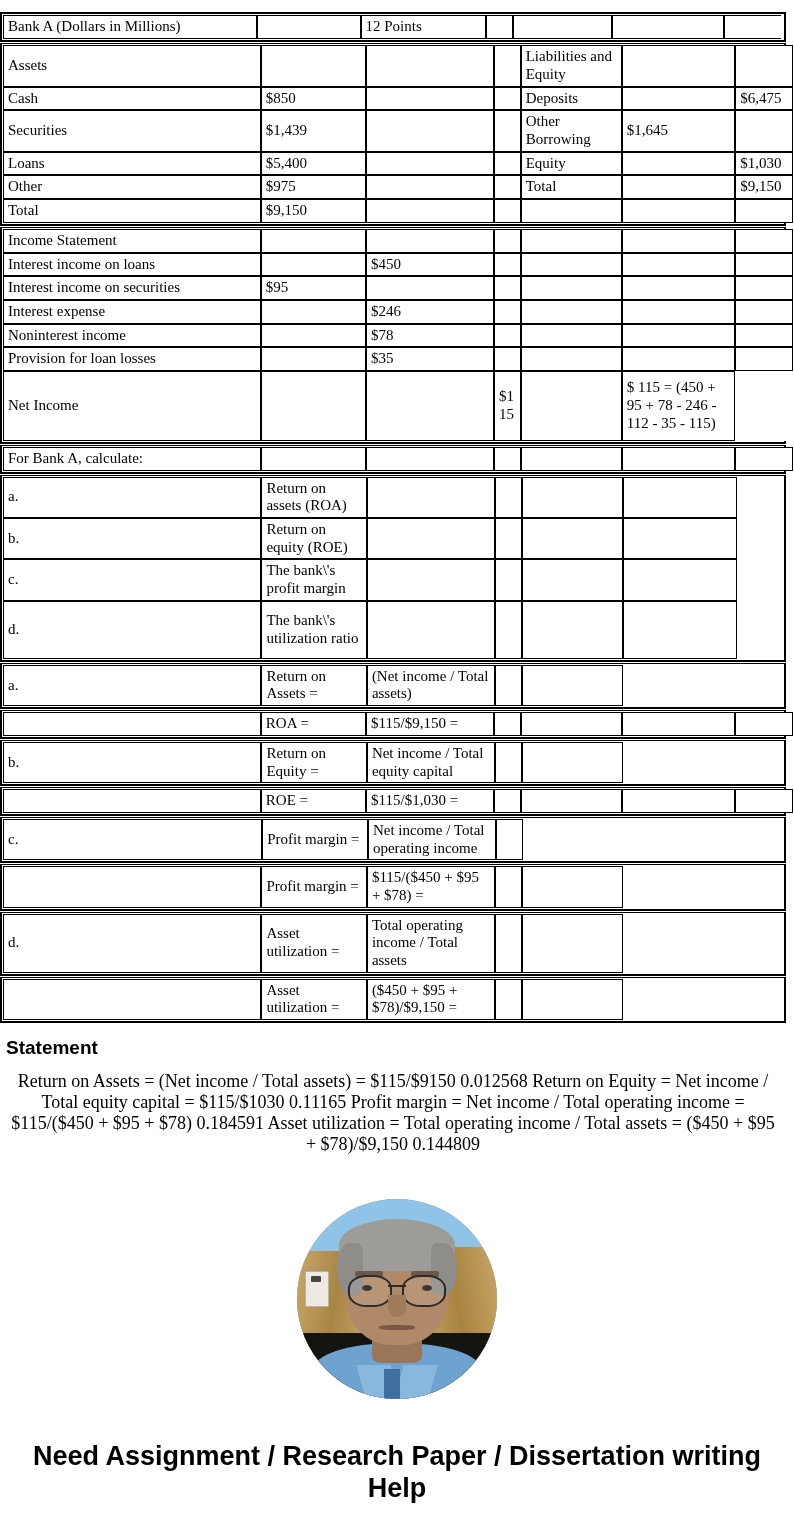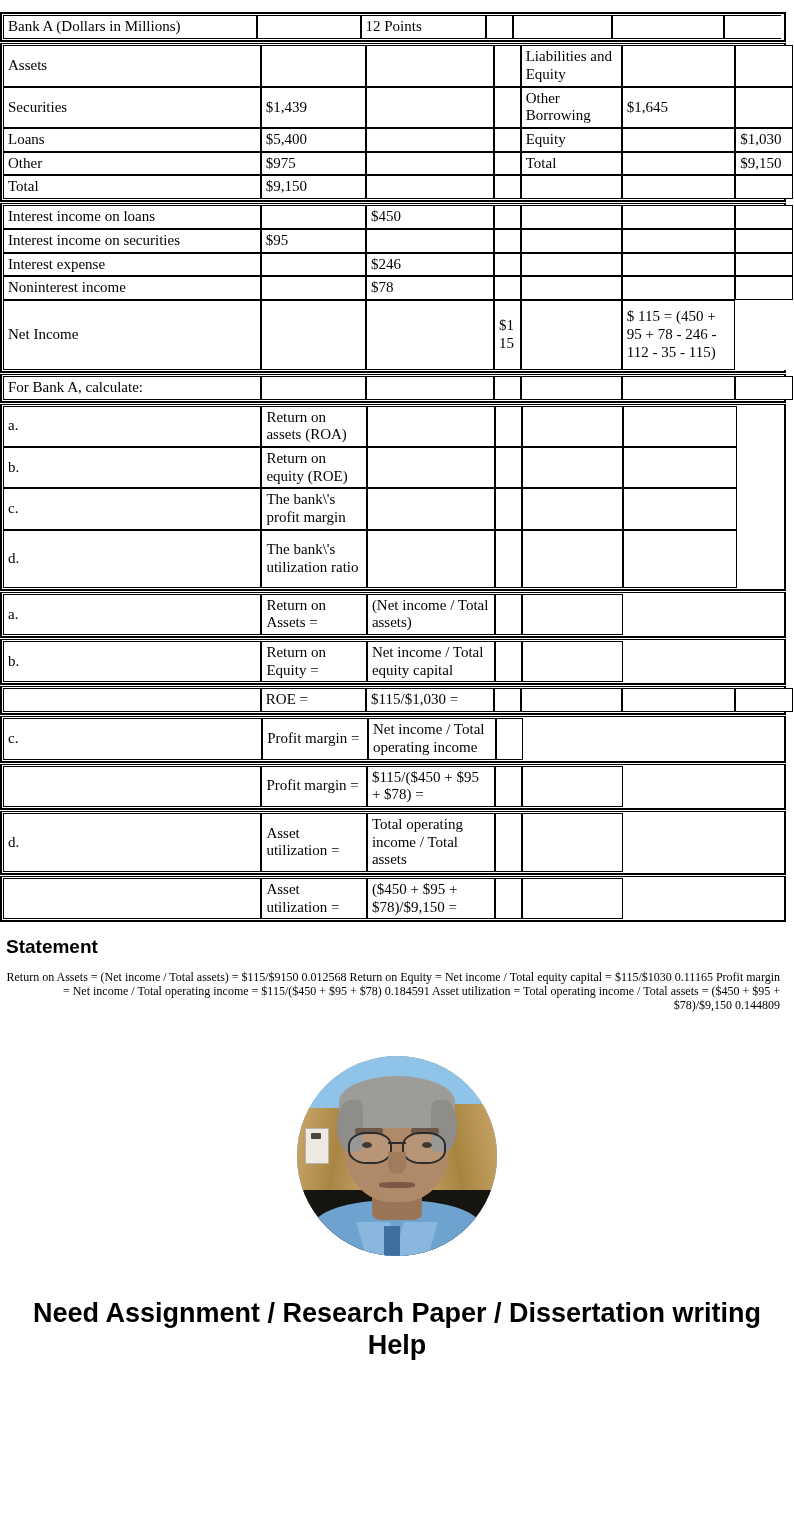--- a/index.html
+++ b/index.html
@@ -56,24 +56,24 @@
   }
 
   
   .solution-h{
     font-family:"Liberation Sans","DejaVu Sans",sans-serif;
     font-weight:bold;
     font-size:19px;
     margin:14px 0 12px 6px;
   }
   .solution-p{
-    font-size:12px;
+    font-size:18px;
     line-height:1.17;
     margin:0 14px 0 6px;
-    text-align:right;
+    text-align:center;
   }
 
   
   .photo-row{
     margin-top:44px;
     display:flex;
     justify-content:center;
   }
   .avatar{
     width:200px;height:200px;
@@ -186,20 +186,29 @@
         <tr>
           <td style="height:36px">Assets</td>
           <td></td>
           <td></td>
           <td></td>
           <td>Liabilities and Equity</td>
           <td></td>
           <td></td>
         </tr>
         <tr>
+          <td>Cash</td>
+          <td>$850</td>
+          <td></td>
+          <td></td>
+          <td>Deposits</td>
+          <td></td>
+          <td>$6,475</td>
+        </tr>
+        <tr>
           <td style="height:32px">Securities</td>
           <td>$1,439</td>
           <td></td>
           <td></td>
           <td>Other Borrowing</td>
           <td>$1,645</td>
           <td></td>
         </tr>
         <tr>
           <td>Loans</td>
@@ -238,20 +247,29 @@
           <col class="c1">
           <col class="c2">
           <col class="c3">
           <col class="c4">
           <col class="c5">
           <col class="c6">
           <col class="c7">
         </colgroup>
       <tbody>
         <tr>
+          <td>Income Statement</td>
+          <td></td>
+          <td></td>
+          <td></td>
+          <td></td>
+          <td></td>
+          <td></td>
+        </tr>
+        <tr>
           <td>Interest income on loans</td>
           <td></td>
           <td>$450</td>
           <td></td>
           <td></td>
           <td></td>
           <td></td>
         </tr>
         <tr>
           <td>Interest income on securities</td>
@@ -268,20 +286,29 @@
           <td>$246</td>
           <td></td>
           <td></td>
           <td></td>
           <td></td>
         </tr>
         <tr>
           <td>Noninterest income</td>
           <td></td>
           <td>$78</td>
+          <td></td>
+          <td></td>
+          <td></td>
+          <td></td>
+        </tr>
+        <tr>
+          <td>Provision for loan losses</td>
+          <td></td>
+          <td>$35</td>
           <td></td>
           <td></td>
           <td></td>
           <td></td>
         </tr>
         <tr>
           <td style="height:64px">Net Income</td>
           <td></td>
           <td></td>
           <td>$115</td>
@@ -381,20 +408,44 @@
           <td>Return on Assets =</td>
           <td>(Net income / Total assets)</td>
           <td></td>
           <td></td>
           <td style="border:none"></td>
         </tr>
       </tbody>
     </table>
   </div>
 
+  <div class="block">
+    <table class="grid" style="width:790px">
+      <colgroup>
+          <col class="c1">
+          <col class="c2">
+          <col class="c3">
+          <col class="c4">
+          <col class="c5">
+          <col class="c6">
+          <col class="c7">
+        </colgroup>
+      <tbody>
+        <tr>
+          <td></td>
+          <td>ROA =</td>
+          <td>$115/$9,150 =</td>
+          <td></td>
+          <td></td>
+          <td></td>
+          <td></td>
+        </tr>
+      </tbody>
+    </table>
+  </div>
 
   <div class="block">
     <table class="grid" style="width:734px">
       <colgroup>
           <col class="c1">
           <col class="c2">
           <col class="c3">
           <col class="c4">
           <col class="c5">
           <col class="c6">

